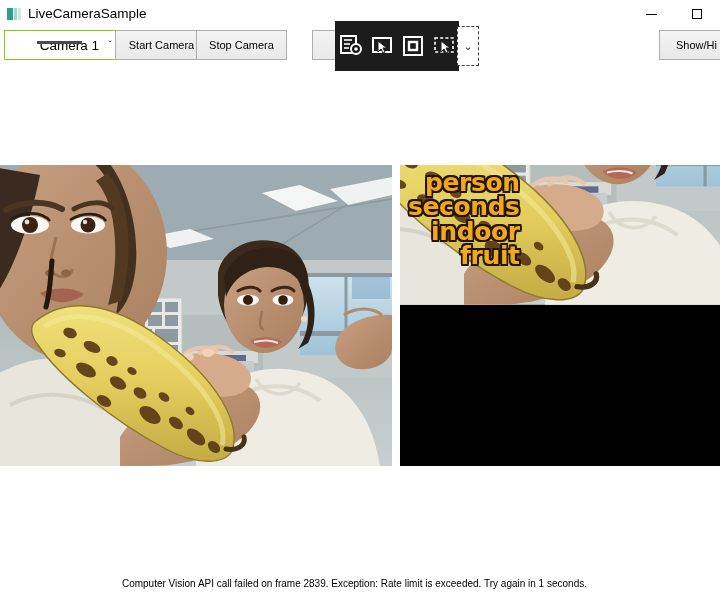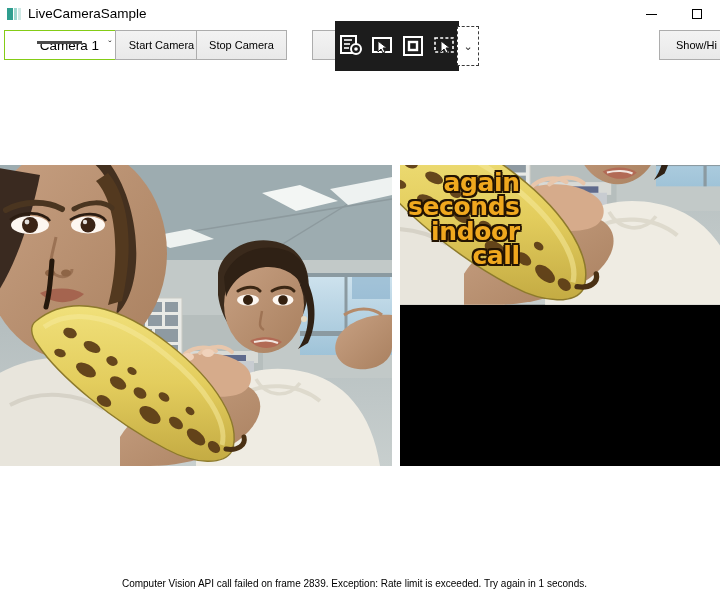--- a/index.html
+++ b/index.html
@@ -465,24 +465,24 @@
           <ellipse cx="214" cy="282" rx="7" ry="5" transform="rotate(42 214 282)"></ellipse>
           <ellipse cx="60" cy="188" rx="6" ry="4" transform="rotate(20 60 188)"></ellipse>
           <ellipse cx="132" cy="206" rx="5" ry="3.5" transform="rotate(30 132 206)"></ellipse>
           <ellipse cx="164" cy="232" rx="6" ry="4" transform="rotate(36 164 232)"></ellipse>
           <ellipse cx="190" cy="246" rx="5" ry="3.5" transform="rotate(38 190 246)"></ellipse>
         </g>
         <path d="M226 284 C 238 286, 246 280, 244 272" stroke="#4a3114" stroke-width="5" fill="none" stroke-linecap="round"></path>
       </svg>
 
       <div class="tags">
-        <span class="tag">again</span>
+        <span class="tag">person</span>
         <span class="tag">seconds</span>
         <span class="tag">indoor</span>
-        <span class="tag">call</span>
+        <span class="tag">fruit</span>
       </div>
     </div>
   </div>
 
   <div class="status">
     <span>Computer Vision API call failed on frame 2839. Exception: Rate limit is exceeded. Try again in 1 seconds.</span>
   </div>
 
 </div>
 

